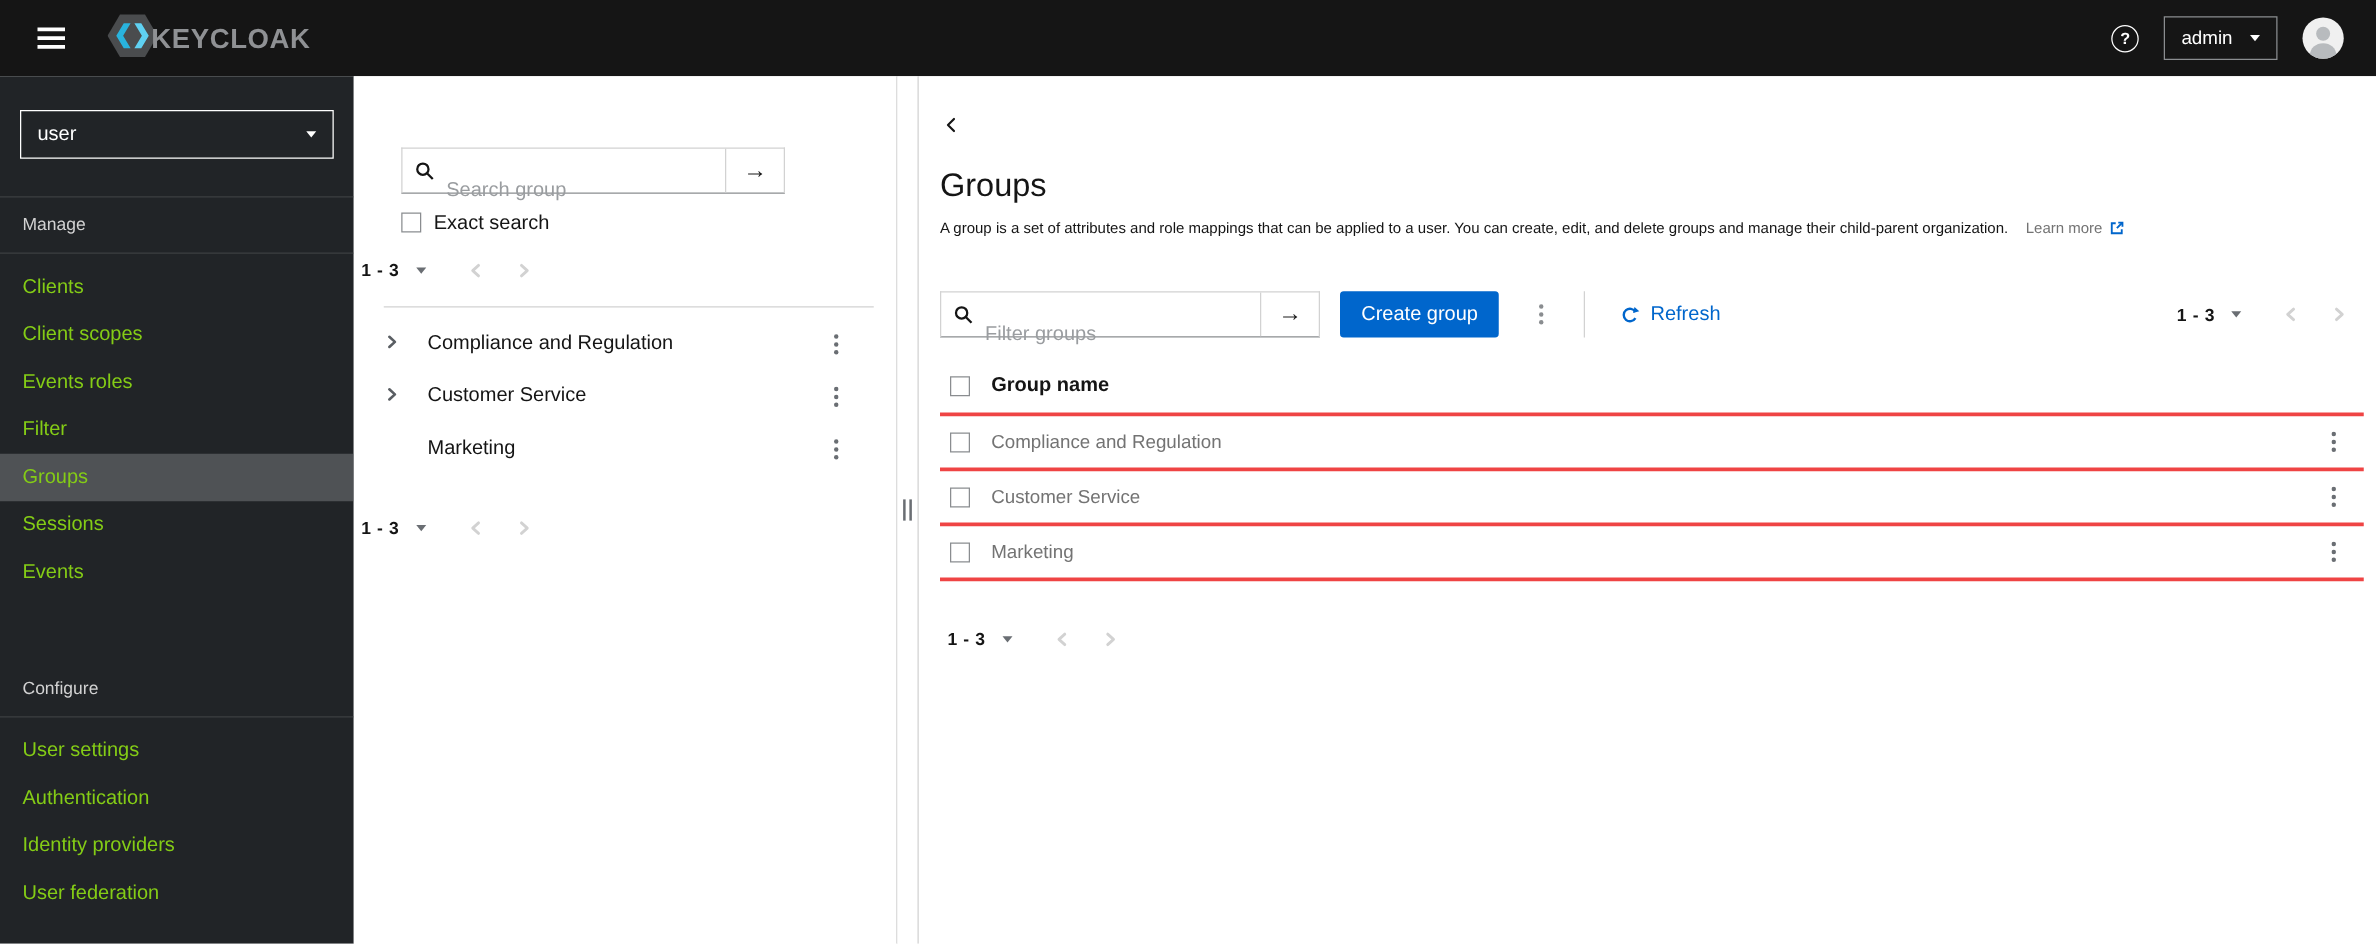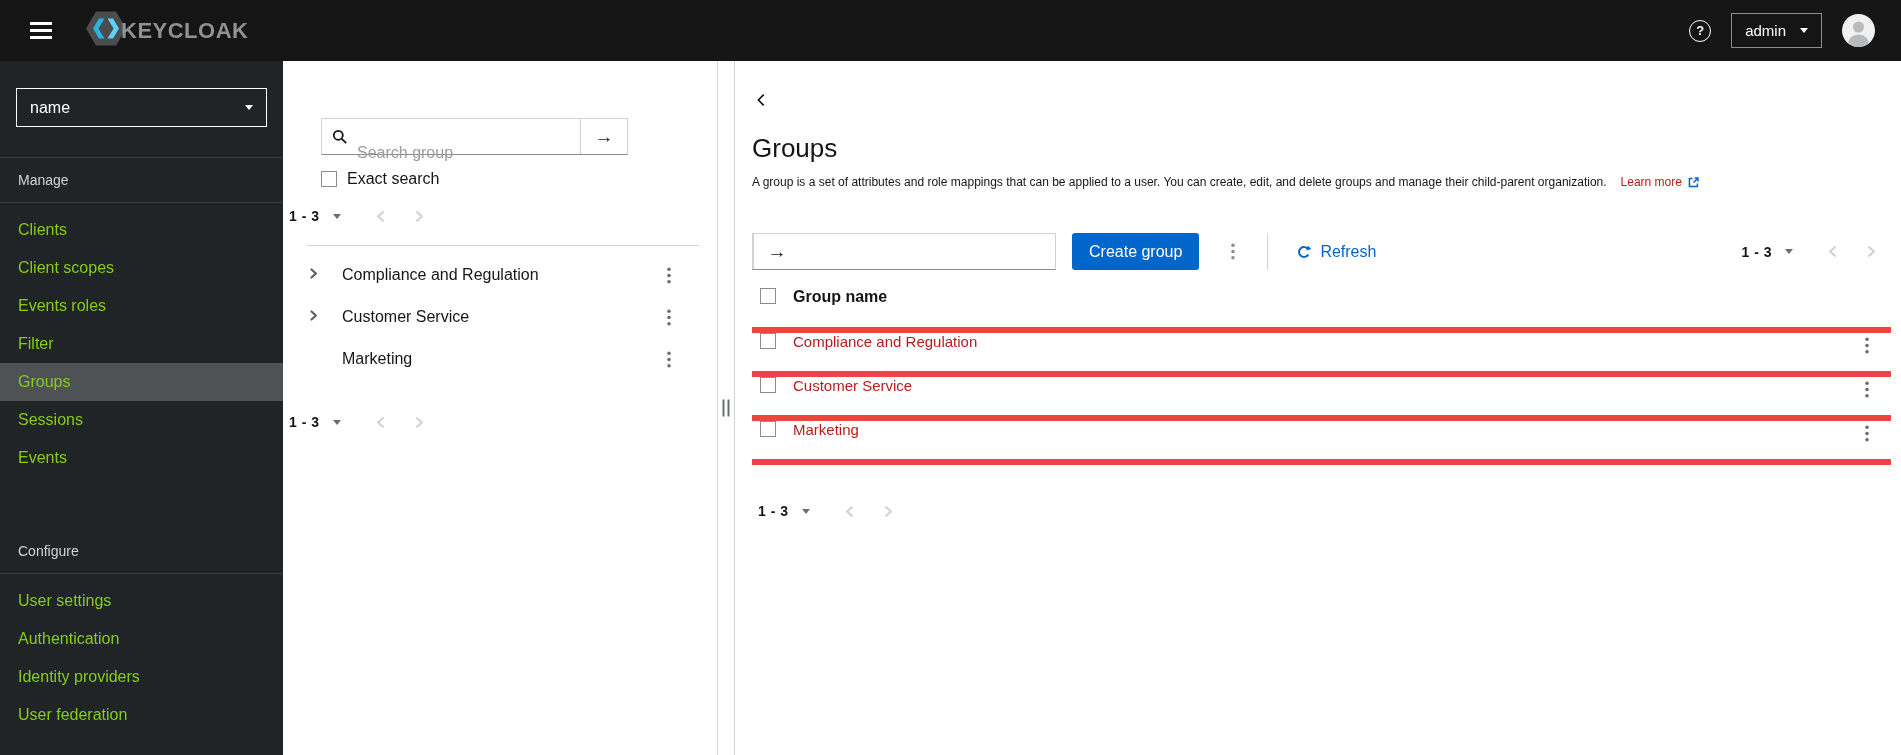--- a/index.html
+++ b/index.html
@@ -38,21 +38,21 @@
 
   
   .tree-panel { width:435px; flex:none; background:#fff; padding-top:57px; border-right:1px solid #d2d2d2; }
   .search-group { margin-left:38px; width:307px; height:37px; display:flex; align-items:stretch;
     border:1px solid #d2d2d2; border-bottom-color:#8a8d90; }
   .search-box { flex:1; display:flex; align-items:center; gap:9px; padding:0 10px; }
   .search-box input { border:none; outline:none; flex:1; font-size:16px; font-family:inherit; color:#000000; min-width:0; background:none;margin-top:32px; }
   .search-box input::placeholder { color:#9a9da0; }
   .search-go { width:47px; border:none; border-left:1px solid #d2d2d2; background:none; font-size:19px;
     color:#151515; cursor:pointer; display:flex; align-items:center; justify-content:center; }
-  .exact-row { margin:15px 0 0 38px; display:flex; align-items:center; gap:10px; }
+  .exact-row { margin:15px 0 0 38px; display:flex; gap:10px; }
   .cbx { appearance:none; -webkit-appearance:none; width:16px; height:16px; border:1.4px solid #8a8d90;
     background:#fff; cursor:pointer; display:inline-block; }
   .exact-row label { font-size:16px; cursor:pointer; }
   .pagination { display:flex; align-items:center; justify-content:flex-start; }
   .pag-toggle { display:flex; align-items:center; gap:13px; background:none; border:none; cursor:pointer; padding:4px 6px; }
   .pag-range { font-size:14px; font-weight:bold; color:#151515; letter-spacing:.5px; }
   .pag-toggle .caret { color:#6a6e73; }
   .pag-nav { background:none; border:none; color:#d2d2d2; cursor:default; padding:4px 12px; }
   .pag-nav svg { display:block; }
   .tree-pag-top { margin:16px 40px 0 0; }
@@ -67,35 +67,35 @@
   
   .splitter { width:17px; flex:none; background:#fff; border-right:1px solid #d2d2d2; position:relative; }
   .grip { position:absolute; left:50%; top:50%; transform:translate(-50%,-50%); display:flex; gap:3px; cursor:col-resize; }
   .grip i { width:2px; height:17px; background:#6a6e73; display:block; }
 
   
   .main-panel { flex:1; background:#fff; padding:30px 0 0 17px; min-width:0; }
   .back-btn { background:none; border:none; cursor:pointer; color:#151515; padding:2px; display:flex; }
   .page-title { margin-top:24px; font-size:26px; font-weight:400; color:#151515; }
   .page-desc { margin-top:9px; font-size:12px; line-height:1.6; color:#151515; padding-right:45px; }
-  .link { color:#b91c1c; text-decoration:none; cursor:pointer; }
+  .link { color:#737373; text-decoration:none; cursor:pointer; }
   .learn-more { margin-left:14px; display:inline-flex; align-items:center; gap:5px; white-space:nowrap; }
 
   .toolbar { margin-top:41px; display:flex; align-items:center; padding-right:10px; }
   .toolbar .search-group { margin-left:0; width:304px; }
   .btn-primary { margin-left:16px; height:37px; padding:0 17px; background:#0066cc; color:#fff;
     border:none; border-radius:3px; font-size:16px; font-family:inherit; cursor:pointer; }
   .toolbar .kebab { margin-left:26px; }
   .tb-divider { width:1px; height:37px; background:#d2d2d2; margin-left:26px; }
   .refresh-btn { margin-left:28px; background:none; border:none; display:flex; align-items:center; gap:8px;
     color:#0066cc; font-size:16px; font-family:inherit; cursor:pointer; }
   .toolbar .pagination { margin-left:auto; }
 
   .grp-table { margin:18px 10px 0 0; }
-  .t-row { display:flex; align-items:flex-start; border-bottom:6px solid #ef4444; }
+  .t-row { display:flex; align-items:center; border-bottom:3px solid #ef4444; }
   .t-head { height:45px; }
   .t-head .cbx { margin-left:8px; }
   .t-head-label { font-size:16px; font-weight:bold; margin-left:17px; }
   .t-data { height:44px; }
   .t-data .cbx { margin-left:8px; }
   .t-link { font-size:15px; margin-left:17px; }
   .t-row .kebab { margin-left:auto; margin-right:16px; }
   .main-pag-bottom { margin:34px 24px 0 0; }
 </style>
 </head>
@@ -130,21 +130,21 @@
       </svg>
     </span>
   </div>
 </header>
 
 <div class="app-body">
 
   <nav class="sidebar">
     <div class="realm-box">
       <button class="realm-select">
-        <span>name</span>
+        <span>user</span>
         <span class="caret" style="color:#fff"></span>
       </button>
     </div>
 
     <div class="side-sec-head">
       <span>Manage</span>
     </div>
     <div class="side-nav">
       <div class="nav-item">Clients</div>
       <div class="nav-item">Client scopes</div>
@@ -290,20 +290,29 @@
               <path d="M6 2.8 H2.6 V11.4 H11.2 V8" fill="none" stroke="#0066cc" stroke-width="1.6"></path>
               <path d="M8.2 2.2 H11.8 V5.8" fill="none" stroke="#0066cc" stroke-width="1.6"></path>
               <path d="M11.4 2.6 L7 7" stroke="#0066cc" stroke-width="1.6"></path>
             </svg>
           </span>
         </a>
     </p>
 
     <div class="toolbar">
       <div class="search-group">
+        <div class="search-box">
+          <span style="display:flex">
+            <svg width="16" height="16" viewBox="0 0 16 16">
+                <circle cx="6.3" cy="6.3" r="4.5" fill="none" stroke="#151515" stroke-width="1.8"></circle>
+                <line x1="9.8" y1="9.8" x2="14.2" y2="14.2" stroke="#151515" stroke-width="1.8"></line>
+              </svg>
+          </span>
+          <input type="text" placeholder="Filter groups" style="">
+        </div>
         <button class="search-go">→</button>
       </div>
 
       <button class="btn-primary">Create group</button>
 
       <button class="kebab">
         <svg width="4" height="17" viewBox="0 0 4 17">
             <circle cx="2" cy="2.2" r="1.8" fill="#8a8d90"></circle>
             <circle cx="2" cy="8.5" r="1.8" fill="#8a8d90"></circle>
             <circle cx="2" cy="14.8" r="1.8" fill="#8a8d90"></circle>

